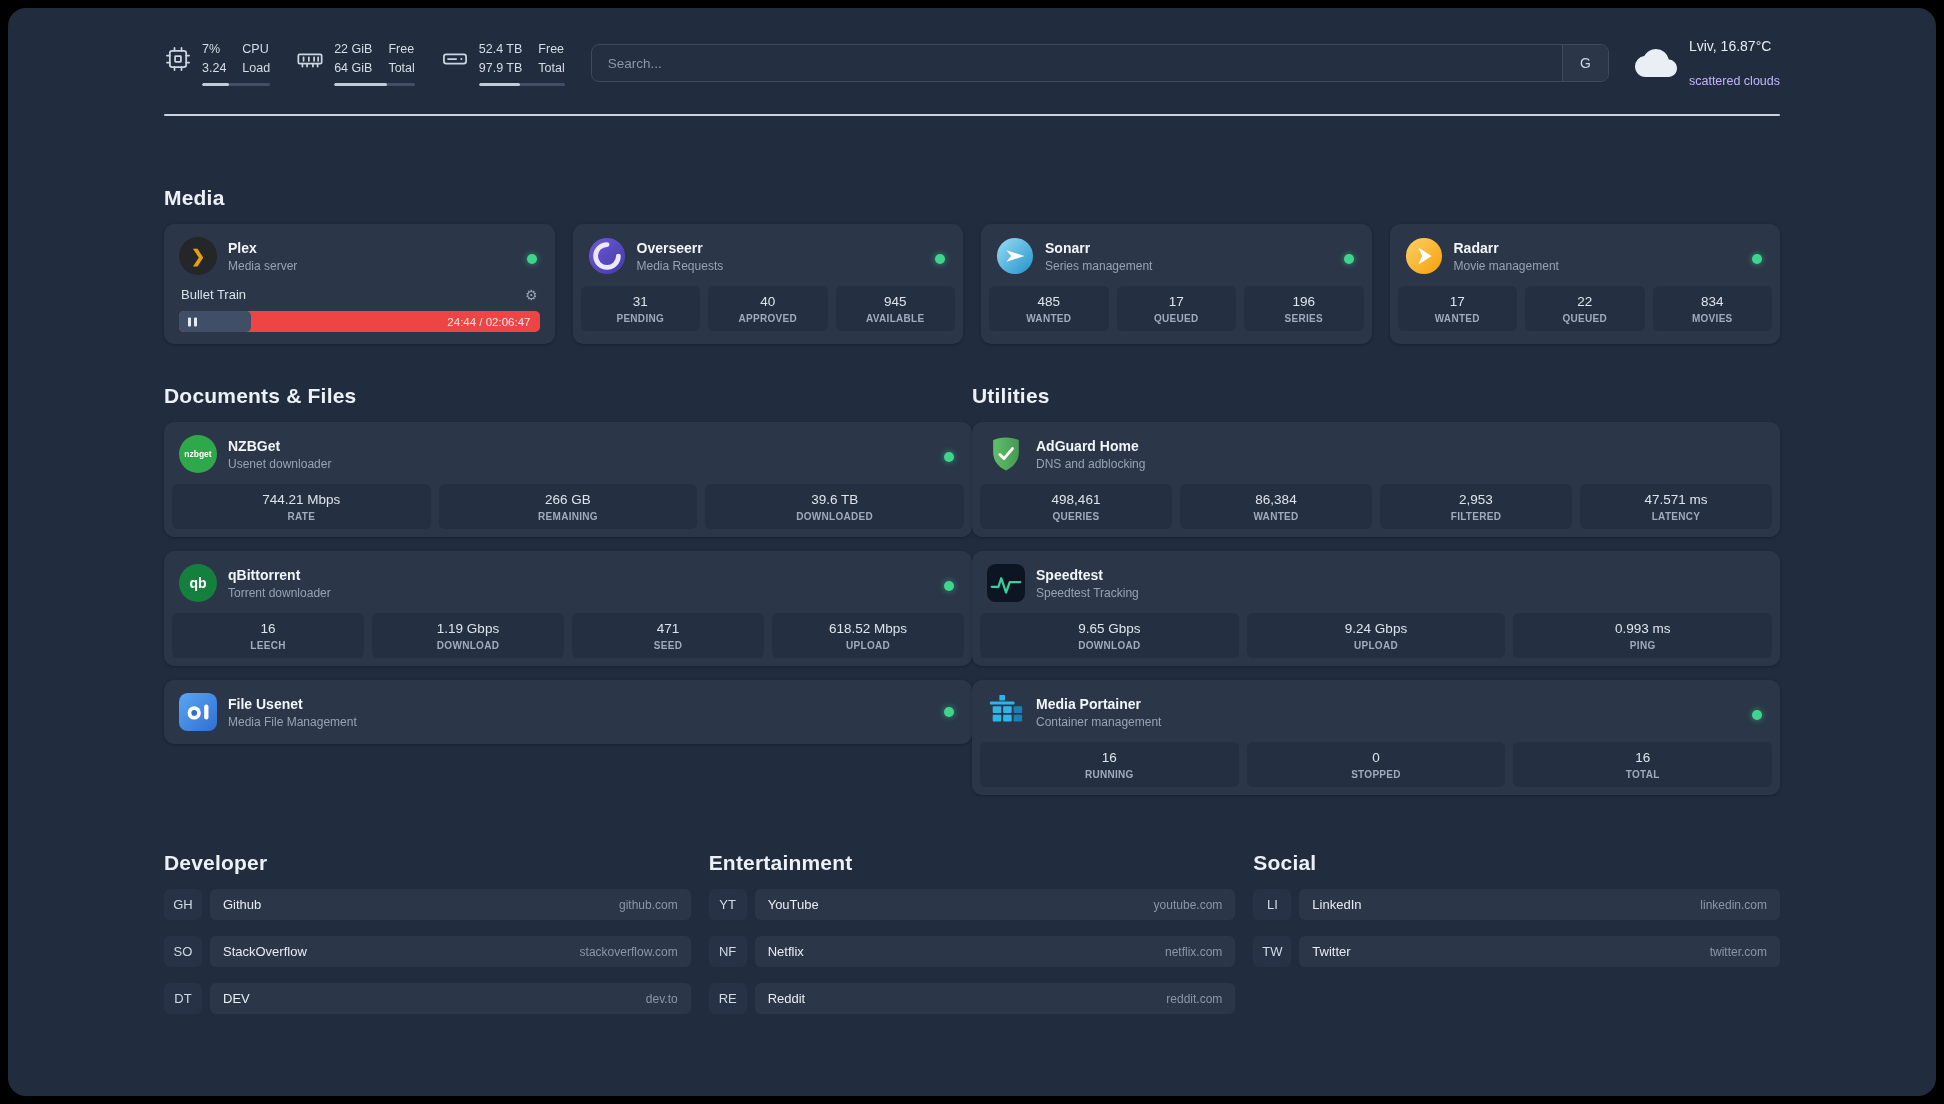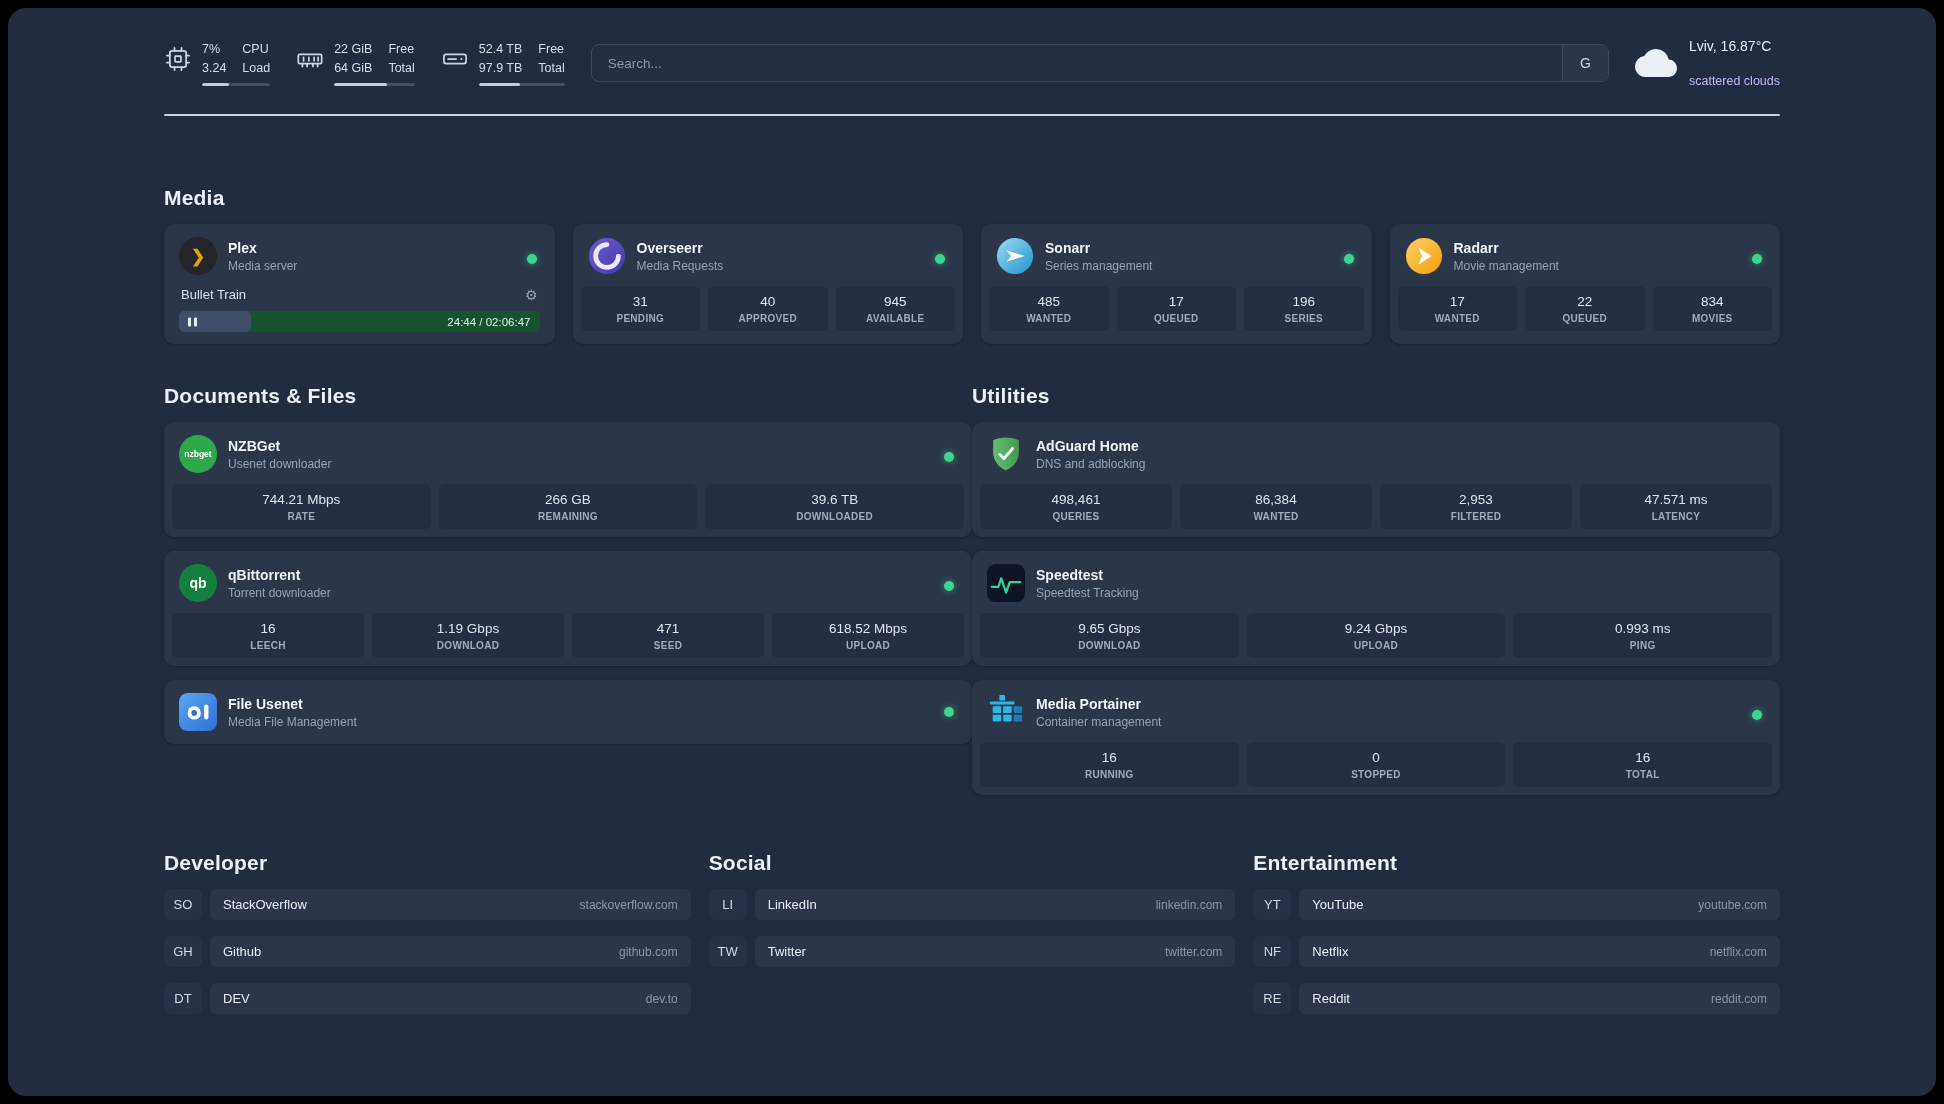--- a/index.html
+++ b/index.html
@@ -58,21 +58,21 @@
   .cols-4 { grid-template-columns:repeat(4,1fr); }
   .stat { background:#242f41; border-radius:6px; text-align:center; padding:8px 4px 7px; }
   .stat-value { font-size:13.5px; color:#dee4ed; white-space:nowrap; }
   .stat-label { font-size:10px; font-weight:700; color:#a0abbd; margin-top:4px; letter-spacing:.3px; }
 
   
   .np { padding:0 7px 4px; }
   .np-title-row { display:flex; align-items:center; justify-content:space-between; padding:1px 2px 9px;text-align:center; }
   .np-title { font-size:13px; color:#d9e0ea; }
   .np-gear { font-size:14px; color:#97a3b5; cursor:pointer; line-height:1; }
-  .np-bar { position:relative; height:21px; border-radius:5px; background:#14532d; overflow:hidden;text-align:center; }
+  .np-bar { position:relative; height:21px; border-radius:5px; background:#ef4444; overflow:hidden;text-align:center; }
   .np-fill { position:absolute; left:0; top:0; bottom:0; background:#404e68; border-radius:5px; }
   .np-pause { position:absolute; left:9px; top:50%; transform:translateY(-50%); display:flex; gap:3px; cursor:pointer; }
   .np-pause i { display:block; width:3px; height:9px; background:#e6ebf2; border-radius:1px; }
   .np-time { position:absolute; right:9px; top:50%; transform:translateY(-50%);
              font-size:11.5px; color:#e6ebf2; white-space:nowrap; }
 
   
   .mid { margin-top:40px; display:grid; grid-template-columns:1fr 1fr; align-items:start; }
   .col-cards { margin-top:14px; display:flex; flex-direction:column; gap:14px; }
 
@@ -536,38 +536,65 @@
         </div>
       </div>
     </div>
 
     <div class="bookmarks">
 
       <div>
         <div class="section-heading">Developer</div>
         <div class="bm-list">
           <div class="bm-row">
+            <div class="bm-abbr">GH</div>
+            <div class="bm-bar">
+              <span class="bm-name">Github</span>
+              <span class="bm-url">github.com</span>
+            </div>
+          </div>
+          <div class="bm-row">
             <div class="bm-abbr">SO</div>
             <div class="bm-bar">
               <span class="bm-name">StackOverflow</span>
               <span class="bm-url">stackoverflow.com</span>
             </div>
           </div>
           <div class="bm-row">
-            <div class="bm-abbr">GH</div>
-            <div class="bm-bar">
-              <span class="bm-name">Github</span>
-              <span class="bm-url">github.com</span>
-            </div>
-          </div>
-          <div class="bm-row">
             <div class="bm-abbr">DT</div>
             <div class="bm-bar">
               <span class="bm-name">DEV</span>
               <span class="bm-url">dev.to</span>
+            </div>
+          </div>
+        </div>
+      </div>
+
+      <div>
+        <div class="section-heading">Entertainment</div>
+        <div class="bm-list">
+          <div class="bm-row">
+            <div class="bm-abbr">YT</div>
+            <div class="bm-bar">
+              <span class="bm-name">YouTube</span>
+              <span class="bm-url">youtube.com</span>
+            </div>
+          </div>
+          <div class="bm-row">
+            <div class="bm-abbr">NF</div>
+            <div class="bm-bar">
+              <span class="bm-name">Netflix</span>
+              <span class="bm-url">netflix.com</span>
+            </div>
+          </div>
+          <div class="bm-row">
+            <div class="bm-abbr">RE</div>
+            <div class="bm-bar">
+              <span class="bm-name">Reddit</span>
+              <span class="bm-url">reddit.com</span>
             </div>
           </div>
         </div>
       </div>
 
       <div>
         <div class="section-heading">Social</div>
         <div class="bm-list">
           <div class="bm-row">
             <div class="bm-abbr">LI</div>
@@ -579,42 +606,15 @@
           <div class="bm-row">
             <div class="bm-abbr">TW</div>
             <div class="bm-bar">
               <span class="bm-name">Twitter</span>
               <span class="bm-url">twitter.com</span>
             </div>
           </div>
         </div>
       </div>
 
-      <div>
-        <div class="section-heading">Entertainment</div>
-        <div class="bm-list">
-          <div class="bm-row">
-            <div class="bm-abbr">YT</div>
-            <div class="bm-bar">
-              <span class="bm-name">YouTube</span>
-              <span class="bm-url">youtube.com</span>
-            </div>
-          </div>
-          <div class="bm-row">
-            <div class="bm-abbr">NF</div>
-            <div class="bm-bar">
-              <span class="bm-name">Netflix</span>
-              <span class="bm-url">netflix.com</span>
-            </div>
-          </div>
-          <div class="bm-row">
-            <div class="bm-abbr">RE</div>
-            <div class="bm-bar">
-              <span class="bm-name">Reddit</span>
-              <span class="bm-url">reddit.com</span>
-            </div>
-          </div>
-        </div>
-      </div>
-
     </div>
   </div>
 </div>
 
 </body></html>

